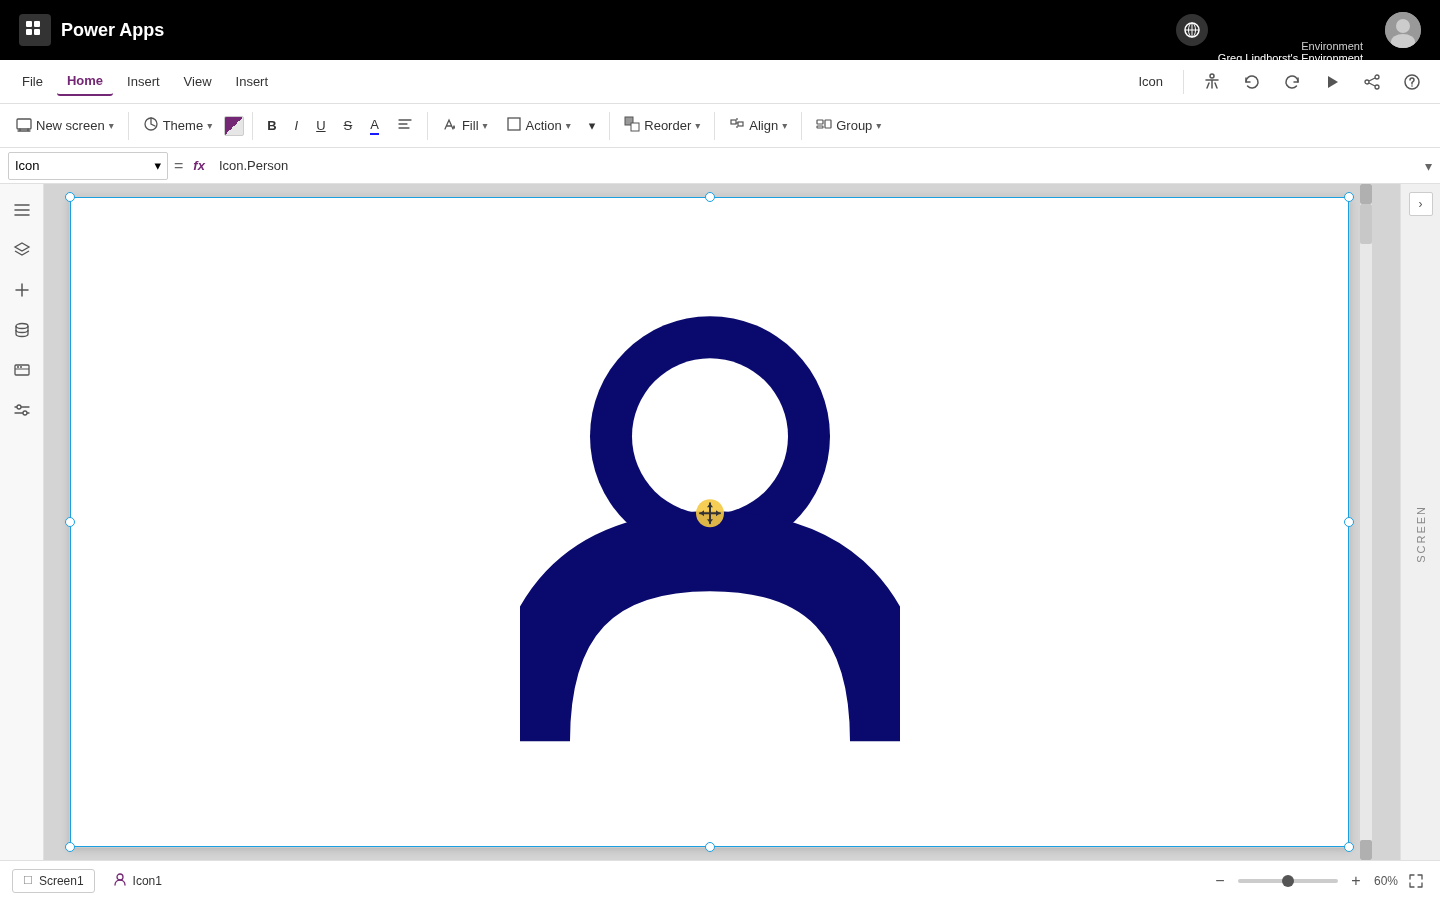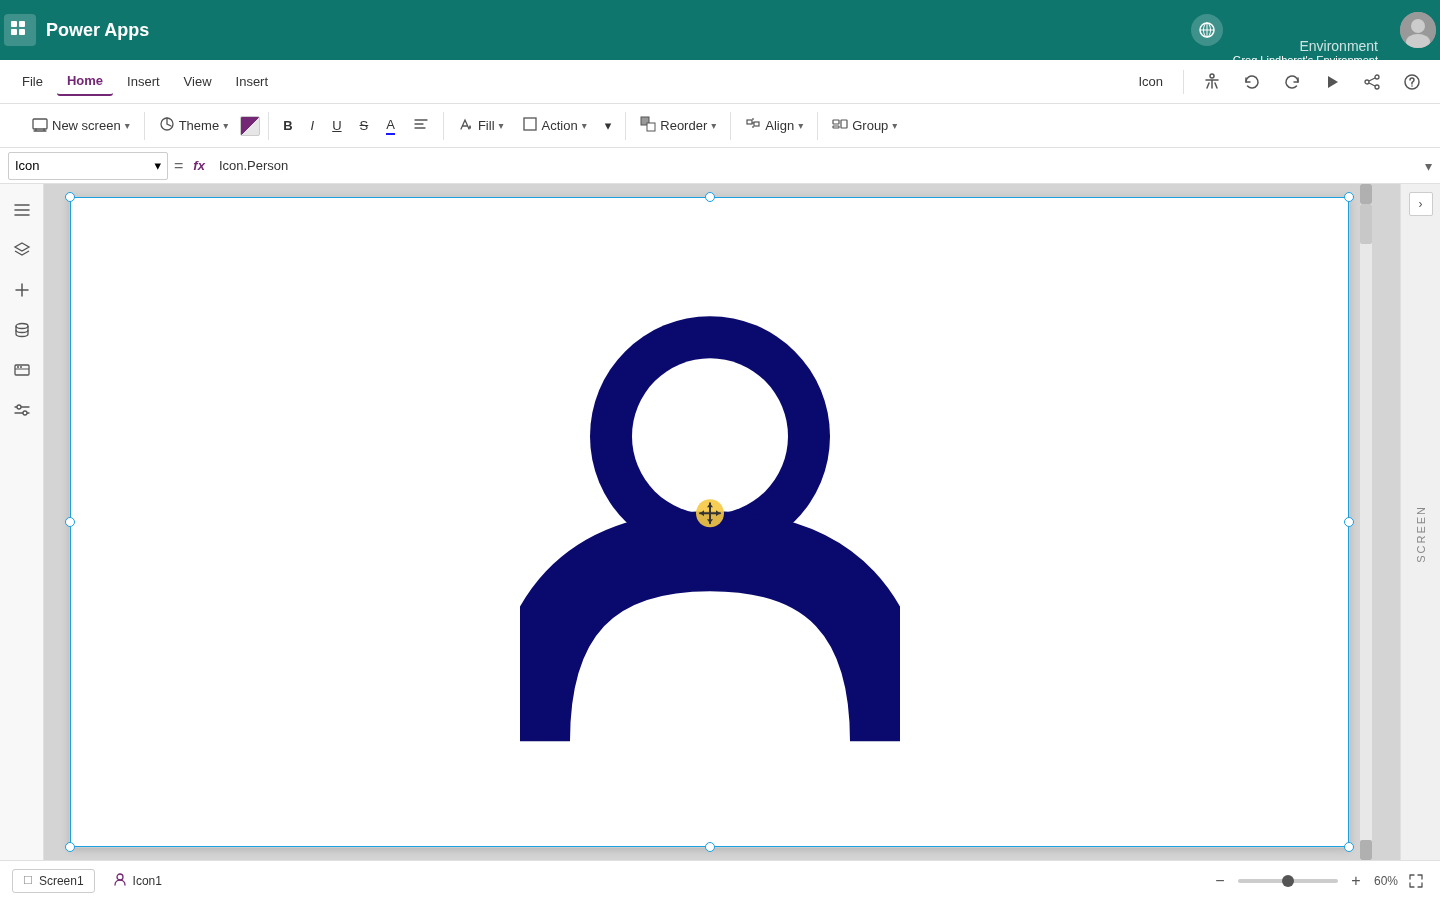--- a/index.html
+++ b/index.html
@@ -1,24 +1,24 @@
 <!DOCTYPE html>
 <html><head>
   <meta charset="utf-8">
   <style>
     * { margin: 0; padding: 0; box-sizing: border-box; }
     body { width: 1440px; height: 900px; overflow: hidden; font-family: 'Segoe UI', sans-serif; font-size: 13px; background: #f3f3f3; }
 
     
     #titlebar {
       height: 60px;
-      background: #0f766e;
-      display: flex;
-      align-items: center;
-      padding: 0 4px;
+      background: #000000;
+      display: flex;
+      align-items: center;
+      padding: 0 19px;
       color: white;
     }
     #titlebar .app-icon {
       width: 32px; height: 32px;
       background: rgba(255,255,255,0.2);
       border-radius: 4px;
       display: flex; align-items: center; justify-content: center;
       margin-right: 10px;
     }
     #titlebar .app-name {
@@ -27,21 +27,21 @@
     #titlebar .env-section {
       display: flex; align-items: center; gap: 10px;
     }
     #titlebar .env-icon {
       width: 32px; height: 32px;
       background: rgba(255,255,255,0.2);
       border-radius: 50%;
       display: flex; align-items: center; justify-content: center;
     }
     #titlebar .env-text { text-align: right; }
-    #titlebar .env-label { font-size: 14px; color: rgba(255,255,255,0.8); margin-top: 43px; }
+    #titlebar .env-label { font-size: 11px; color: rgba(255,255,255,0.8); margin-top: 43px; }
     #titlebar .env-name { font-size: 11px; color: white; }
     #titlebar .user-avatar {
       width: 36px; height: 36px;
       border-radius: 50%;
       background: #a0a0a0;
       overflow: hidden;
       margin-left: 12px;
     }
 
     
@@ -84,21 +84,21 @@
       font-size: 13px; color: #333; padding: 4px 8px; cursor: pointer;
     }
 
     
     #toolbar {
       height: 44px;
       background: white;
       border-bottom: 1px solid #e0e0e0;
       display: flex;
       align-items: center;
-      padding: 0 24px;
+      padding: 0 8px;
       gap: 2px;
     }
     .toolbar-btn {
       display: flex; align-items: center; gap: 4px;
       padding: 4px 8px;
       cursor: pointer;
       border-radius: 3px;
       font-size: 13px;
       color: #333;
       white-space: nowrap;

